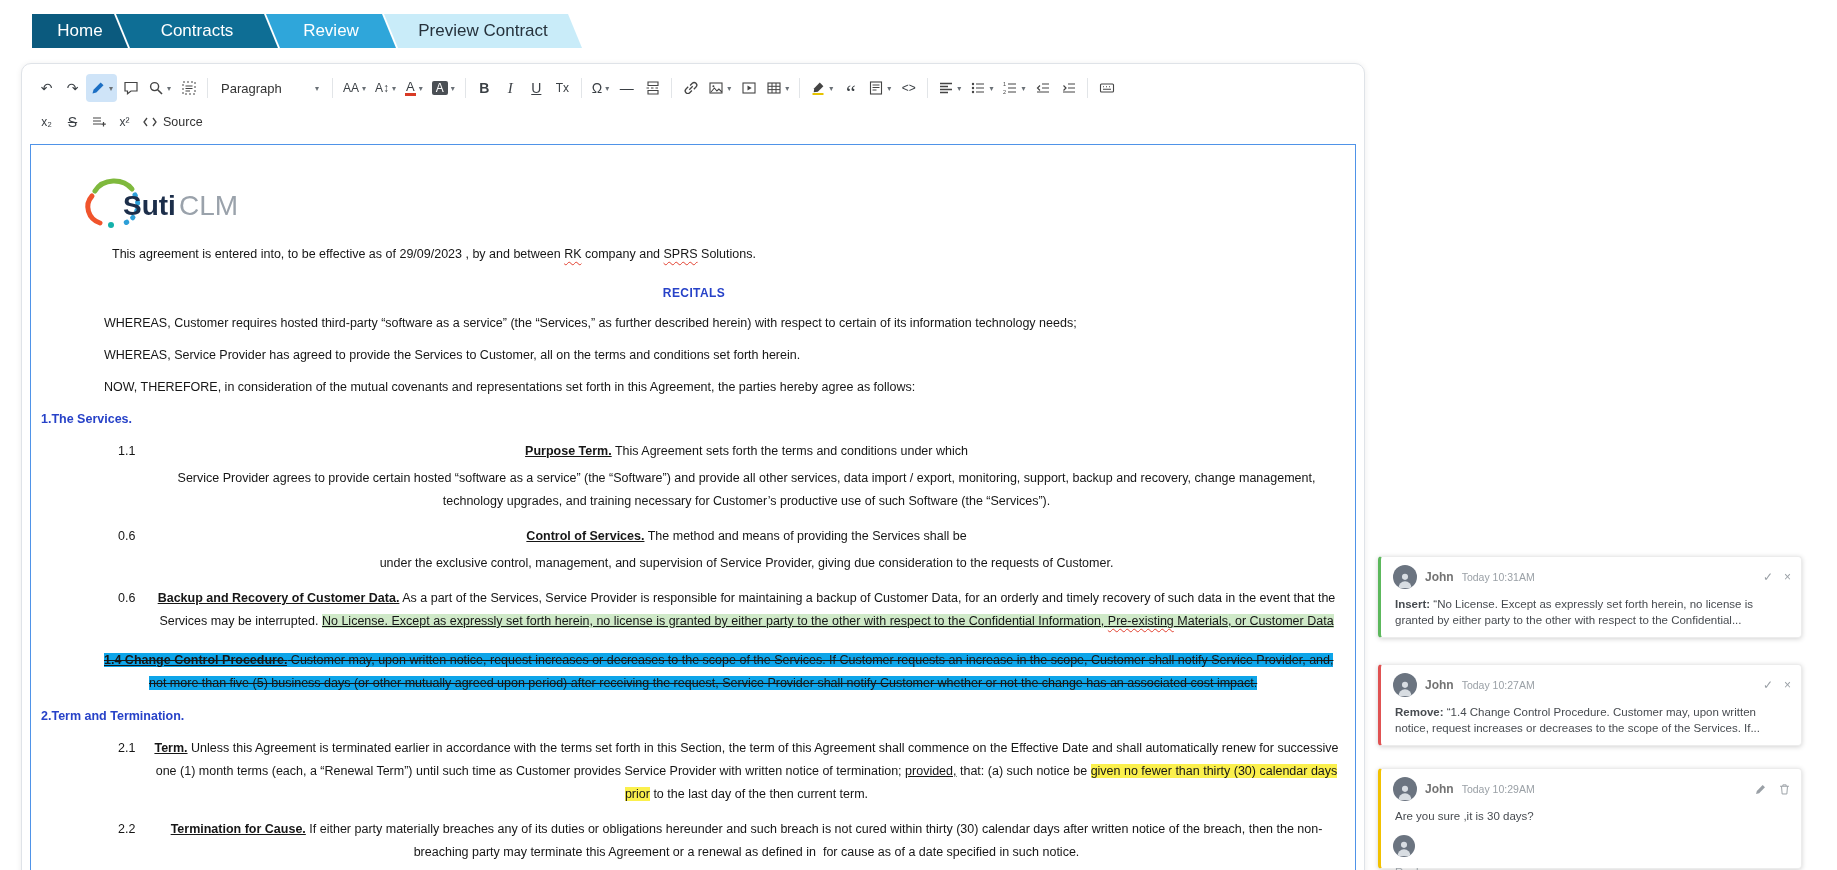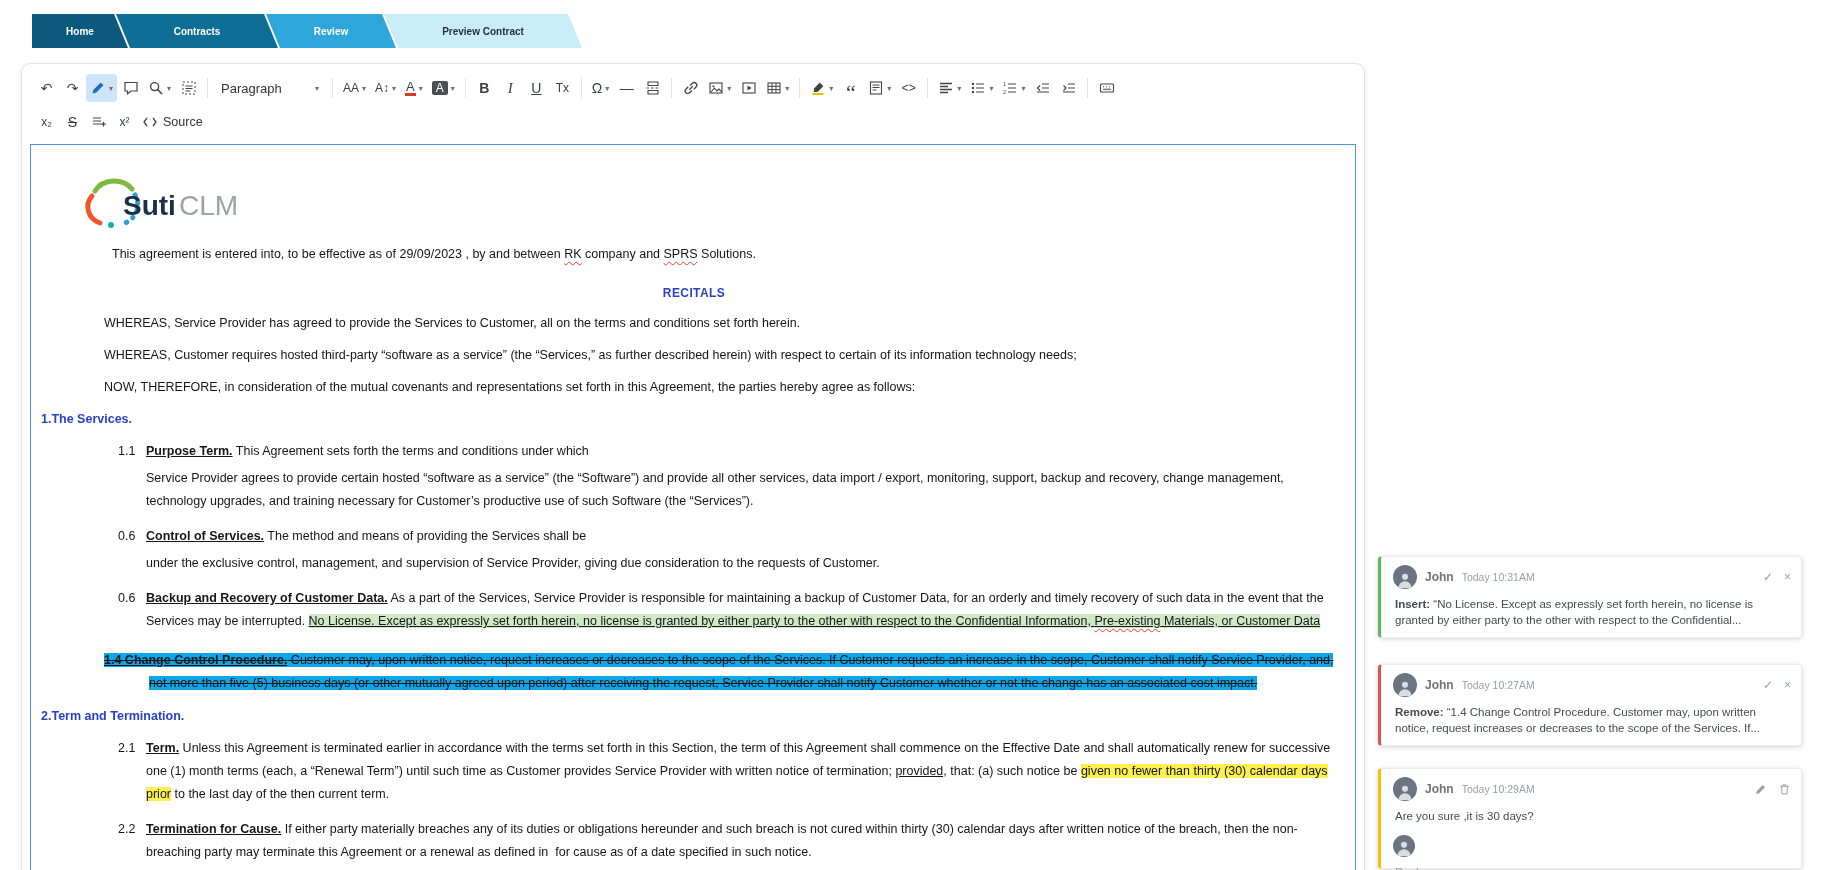--- a/index.html
+++ b/index.html
@@ -6,24 +6,23 @@
   html,body { margin:0; padding:0; }
   body {
     width:1837px; height:870px; overflow:hidden; position:relative;
     background:#ffffff; font-family:"Liberation Sans", sans-serif; color:#161616;
   }
 
   
   .topnav { position:absolute; top:14px; left:32px; height:34px; display:flex; z-index:5; }
   .tab {
     height:34px; display:flex; align-items:center; justify-content:center;
-    color:#fff; font-size:10px; cursor:pointer;
+    color:#fff; font-size:17px; cursor:pointer;
     clip-path:polygon(0 0, calc(100% - 14px) 0, 100% 100%, 14px 100%);
     margin-left:-12px;
-    font-weight:bold;
   }
   .tab:first-child { clip-path:polygon(0 0, calc(100% - 14px) 0, 100% 100%, 0 100%); margin-left:0; }
   .tab-home      { width:96px;  background:#0b5a7e; }
   .tab-contracts { width:162px; background:#0e6e95; }
   .tab-review    { width:130px; background:#2fa6da; }
   .tab-preview   { width:198px; background:#c9ecf9; color:#26323c; }
 
   
   .editor-card {
     position:absolute; left:21px; top:63px; width:1344px; height:845px;
@@ -64,21 +63,21 @@
   .intro { margin:0 0 16px 71px; }
   .squiggle {
     text-decoration:underline wavy #e2402f;
     text-decoration-thickness:1px; text-underline-offset:3px;
   }
   .recitals { text-align:center; color:#2742c8; font-weight:bold; letter-spacing:.4px; margin:0 0 7px 0; font-size:12px; }
   .para { margin:0 0 9px 63px; }
   .sec-heading { color:#2742c8; font-weight:bold; margin:0 0 9px 0; }
   .item { display:flex; margin:4px 0 12px 77px; }
   .item .num { width:28px; flex:none; }
-  .item .itext { flex:1; }
+  .item .itext { flex:1;text-align:center; }
   .ititle { font-weight:bold; text-decoration:underline; }
   .cont { margin-top:4px; }
   .inserted { background:#cfe9c8; text-decoration:underline; }
   .para14 { margin:16px 0 10px 63px; padding-left:45px; text-indent:-45px; }
   .removed { background:#0ea5e9; text-decoration:line-through; }
   .removed-title { font-weight:bold; text-decoration:underline line-through; }
   .underlined { text-decoration:underline; }
   .hl-yellow { background:#fbf04d; }
 
   
@@ -339,22 +338,22 @@
         <path d="M54 24 C 60 34, 56 47, 44 52" stroke="#2d9fd8" stroke-width="5" fill="none" stroke-linecap="round" stroke-dasharray="0.5 7.5"></path>
         <circle cx="30" cy="54" r="3" fill="#14b1ab"></circle>
         <text x="42" y="44" font-size="28" font-weight="bold" fill="#1c2e4a" font-family="Liberation Sans, sans-serif">Suti</text>
         <text x="98" y="44" font-size="28" fill="#9aa2ab" font-family="Liberation Sans, sans-serif">CLM</text>
       </svg>
 
       <p class="intro"><span>This agreement is entered into, to be effective as of 29/09/2023 , by and between </span><span class="squiggle">RK</span><span> company and </span><span class="squiggle">SPRS</span><span> Solutions.</span></p>
 
       <p class="recitals">RECITALS</p>
 
+      <p class="para">WHEREAS, Customer requires hosted third-party “software as a service” (the “Services,” as further described herein) with respect to certain of its information technology needs;</p>
       <p class="para">WHEREAS, Service Provider has agreed to provide the Services to Customer, all on the terms and conditions set forth herein.</p>
-      <p class="para">WHEREAS, Customer requires hosted third-party “software as a service” (the “Services,” as further described herein) with respect to certain of its information technology needs;</p>
       <p class="para">NOW, THEREFORE, in consideration of the mutual covenants and representations set forth in this Agreement, the parties hereby agree as follows:</p>
 
       <p class="sec-heading">1.The Services.</p>
 
       <div class="item">
         <span class="num">1.1</span>
         <div class="itext">
           <div><span class="ititle">Purpose Term.</span><span> This Agreement sets forth the terms and conditions under which</span></div>
           <div class="cont">Service Provider agrees to provide certain hosted “software as a service” (the “Software”) and provide all other services, data import / export, monitoring, support, backup and recovery, change management, technology upgrades, and training necessary for Customer’s productive use of such Software (the “Services”).</div>
         </div>

